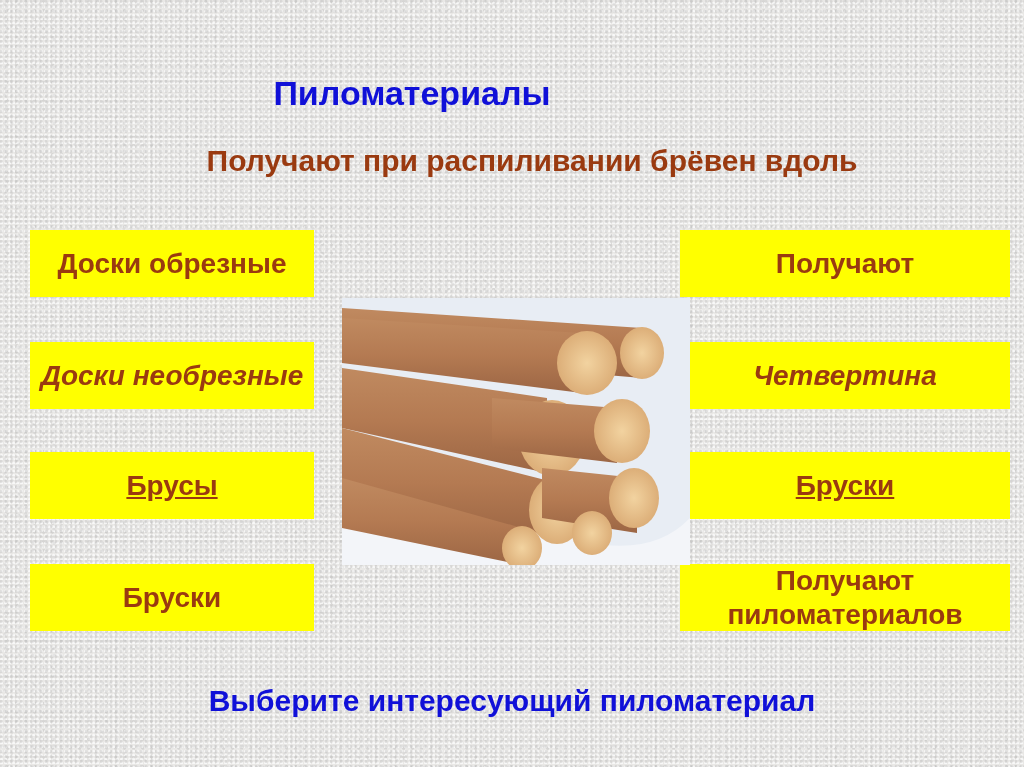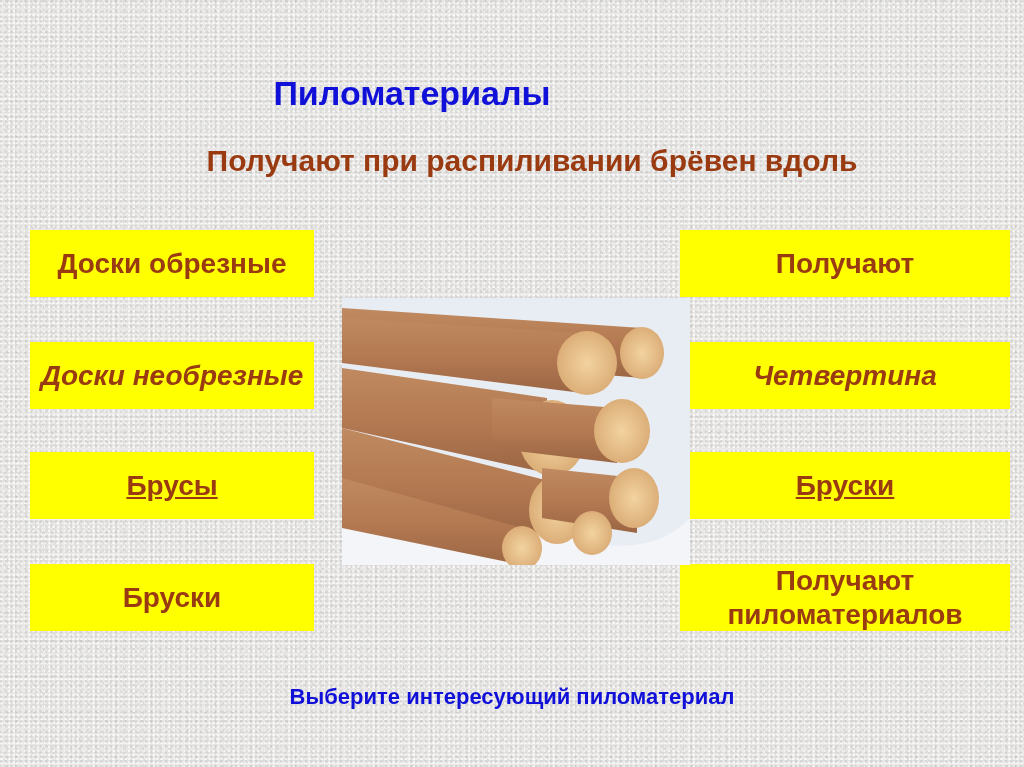--- a/index.html
+++ b/index.html
@@ -33,21 +33,21 @@
   .r1 { top:230px; height:67px; }
   .r2 { top:342px; height:67px;font-style:italic; }
   .r3 { top:452px; height:67px;text-decoration:underline; }
   .r4 { top:564px; height:67px; }
   .photo {
     position:absolute; left:342px; top:298px; width:348px; height:267px; overflow:hidden;
     background: linear-gradient(160deg, #dfe6ef 0%, #f4f6fa 40%, #e6ebf2 100%);
   }
   .footer {
     position:absolute; left:0; width:1024px; top:684px; text-align:center;
-    color:#1010d8; font-weight:bold; font-size:22px;
+    color:#1010d8; font-weight:bold; font-size:30px;
   }
 </style>
 </head>
 <body>
 
 <div class="title">Пиломатериалы</div>
 <div class="subtitle">Получают при распиливании брёвен вдоль</div>
 
 <div class="box left r1">
     <span>Доски обрезные</span>

